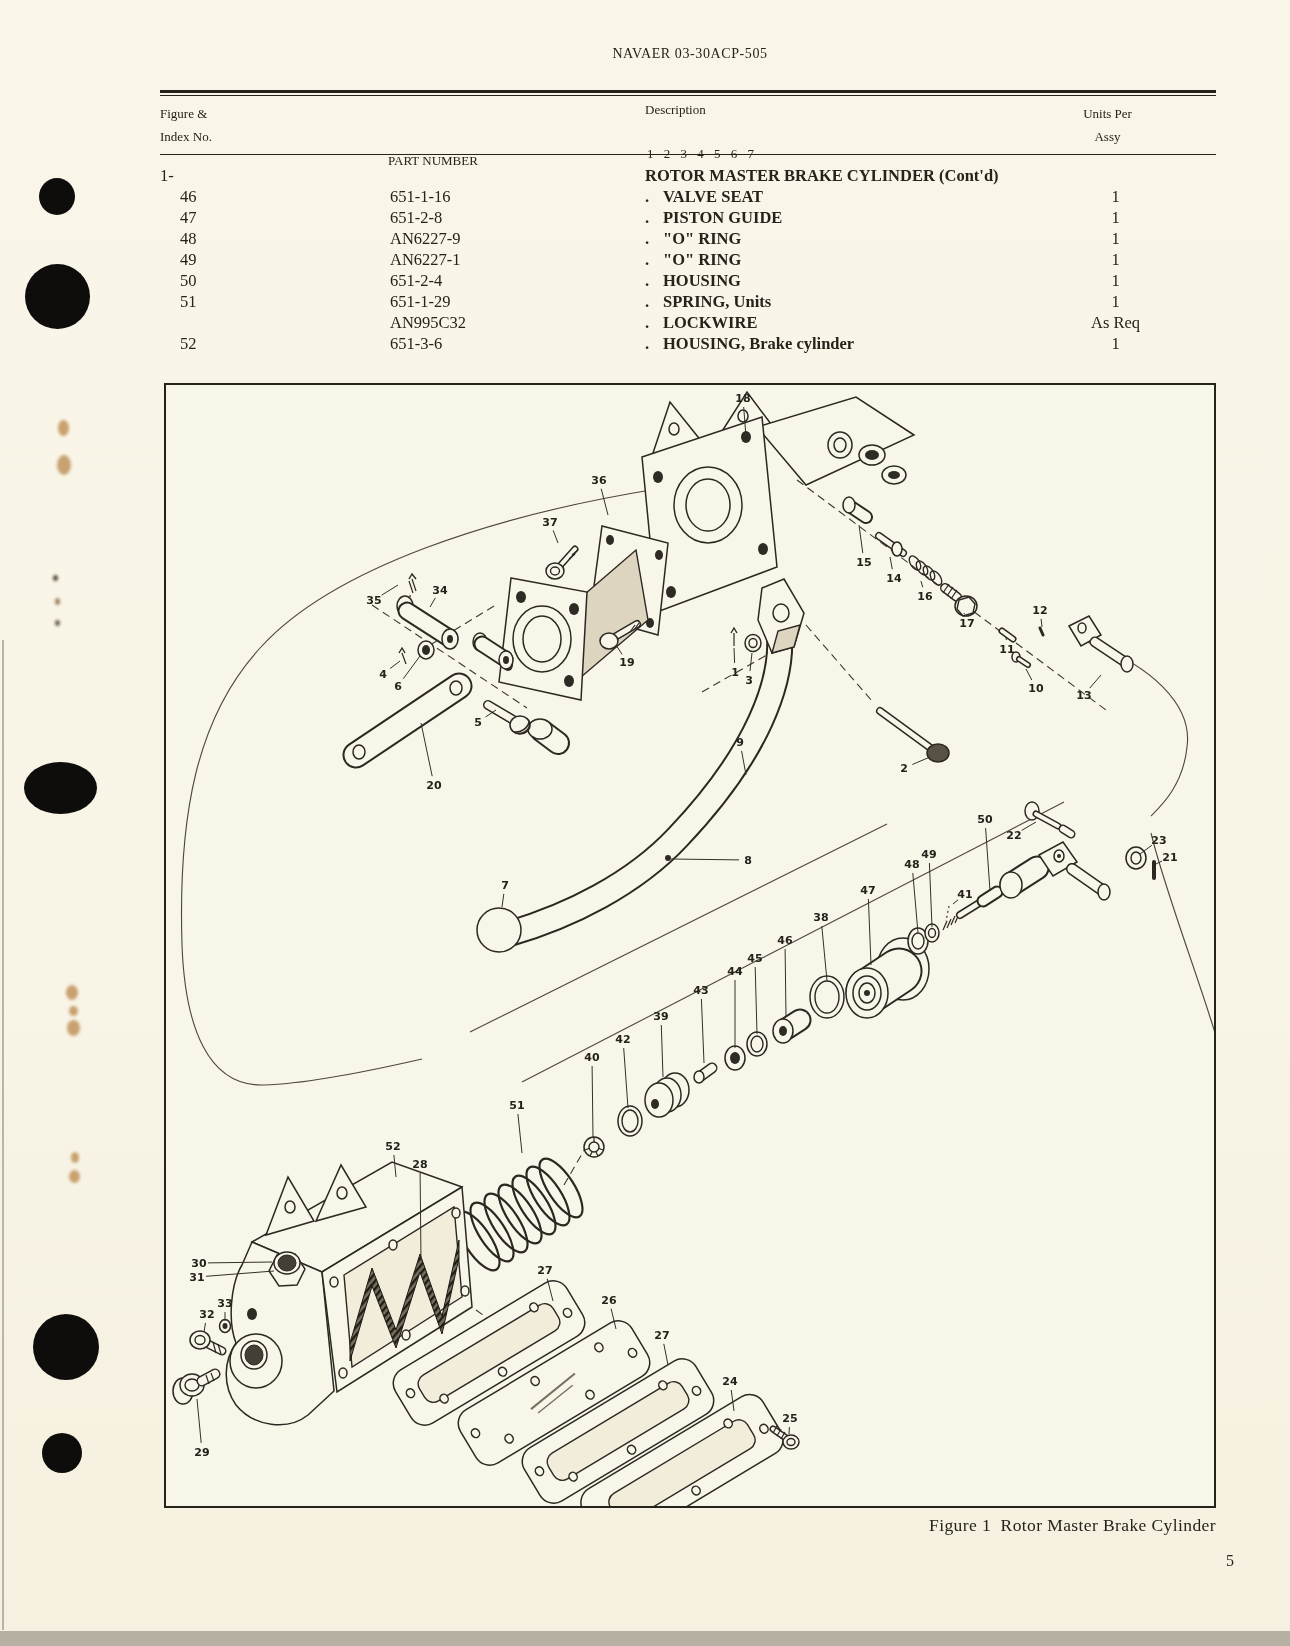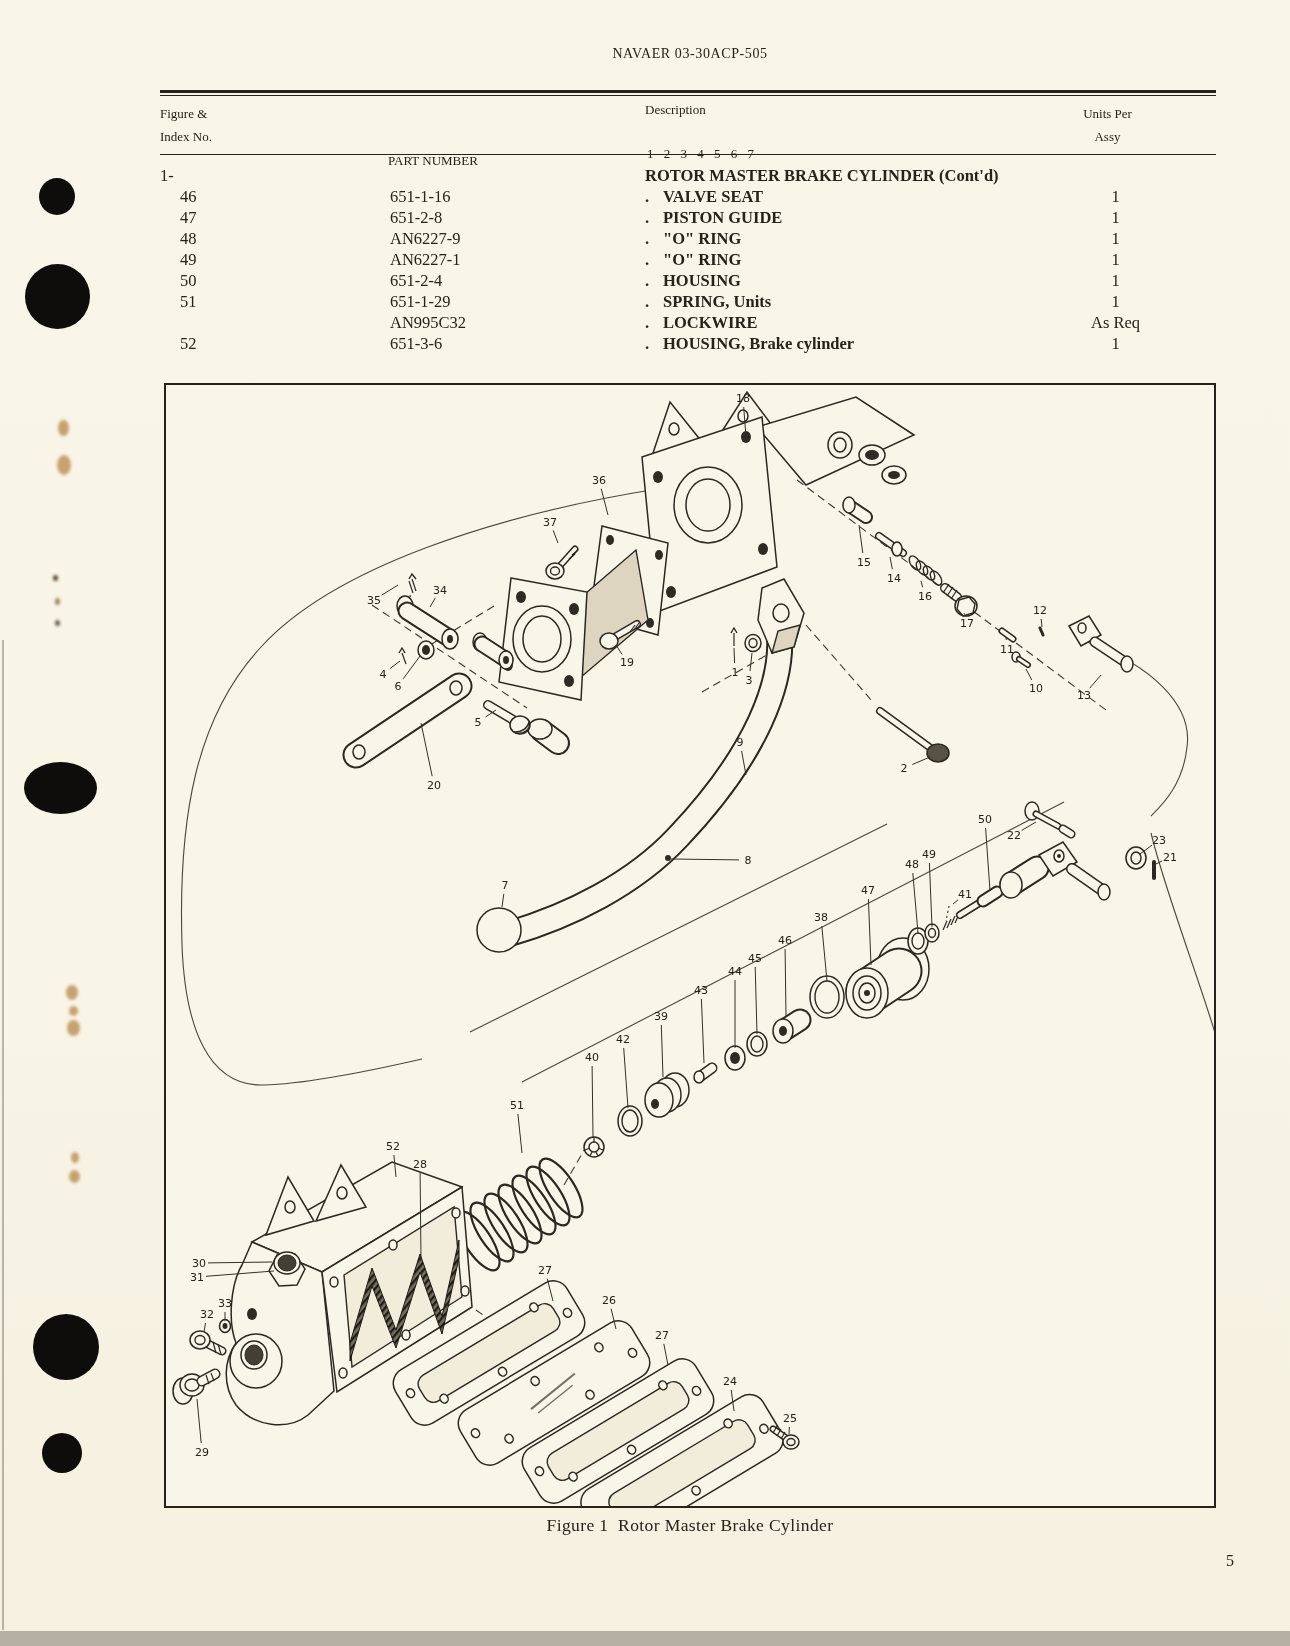--- a/index.html
+++ b/index.html
@@ -26,23 +26,23 @@
   .tbody{padding-top:10px;font-size:16.5px;}
   .trow{display:flex;height:21px;line-height:21px;white-space:nowrap;}
   .trow .idx{width:230px;padding-left:20px;box-sizing:border-box;}
   .trow.section .idx{padding-left:0;}
   .trow .pn{width:255px;}
   .trow .desc{width:370px;display:flex;font-weight:bold;}
   .trow .desc .dot{width:18px;}
   .trow .units{width:201px;text-align:center;}
   
   .figure-box{position:absolute;left:164px;top:383px;width:1052px;height:1125px;
-              box-sizing:border-box;border:2px solid #26231c;background:#f8f5e9;}
+              box-sizing:border-box;border:2px solid #26231c;background:#f8f5e9;font-weight:bold;}
   .figure-box svg{position:absolute;left:0;top:0;}
-  .fig-caption{position:absolute;left:164px;top:1515px;width:1052px;text-align:center;
+  .fig-caption{position:absolute;left:164px;top:1515px;width:1052px;text-align:right;
                font-size:17.5px;white-space:pre;letter-spacing:.4px;}
   .page-num{position:absolute;left:1210px;top:1552px;width:40px;text-align:center;font-size:16px;}
   
   .pf{fill:#f8f5e9;stroke:#2b2822;stroke-width:1.5;}
   .pfl{fill:#f2edda;stroke:#2b2822;stroke-width:1.4;}
   .sh{fill:#ddd5c0;stroke:#2b2822;stroke-width:1.4;}
   .dk{fill:#2e2b24;stroke:none;}
   .ln{stroke:#2b2822;stroke-width:1.4;fill:none;}
   .ph{stroke:#4b473c;stroke-width:1.1;fill:none;}
   .dash{stroke:#3b382f;stroke-width:1.1;fill:none;stroke-dasharray:8 5;}

